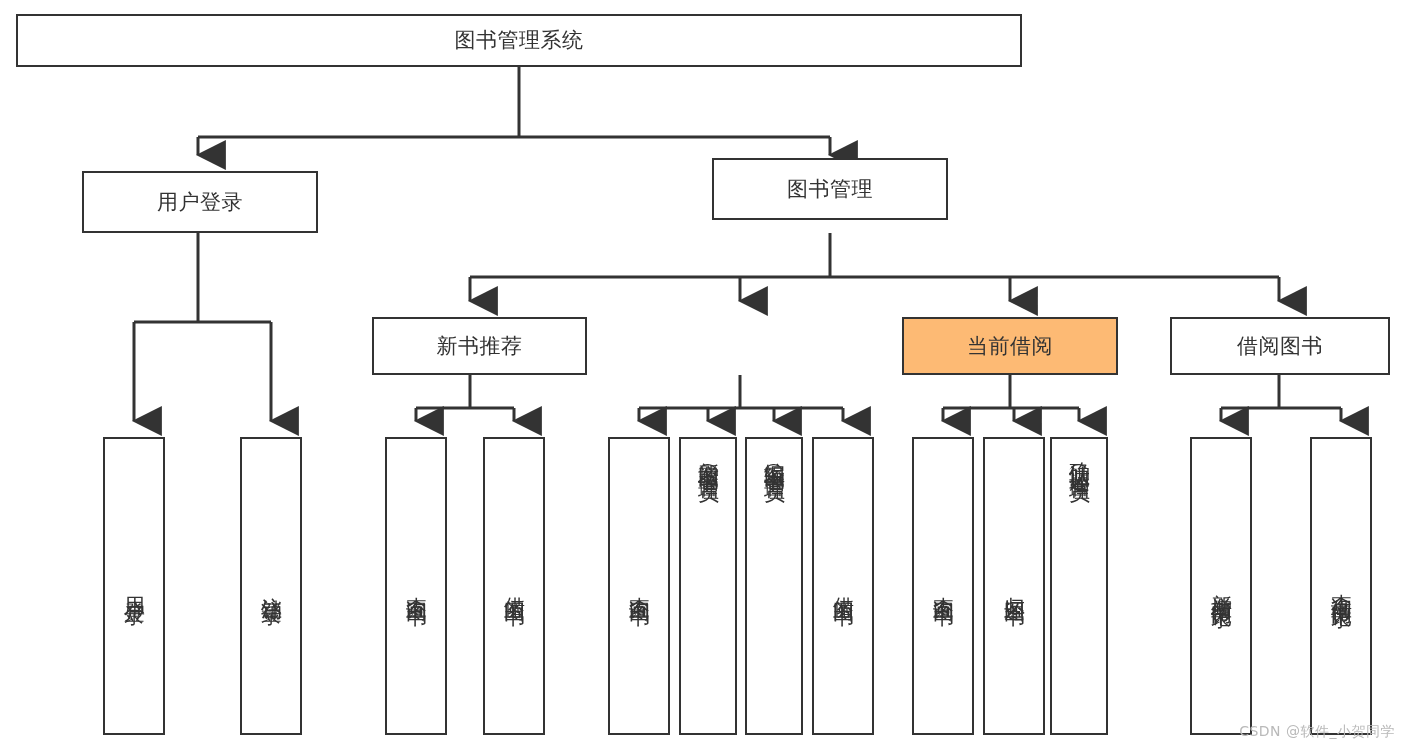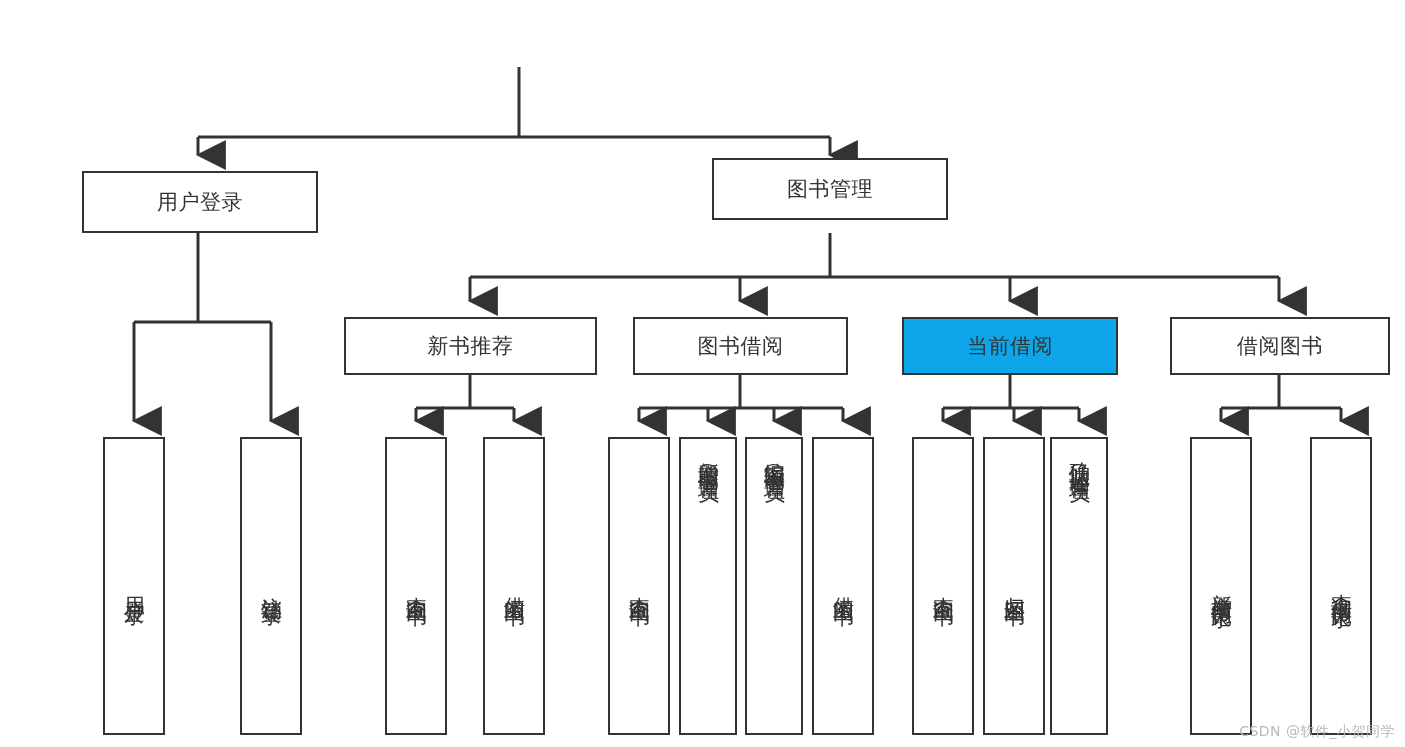--- a/index.html
+++ b/index.html
@@ -136,35 +136,35 @@
     </g>
 
     <g stroke="#333333" stroke-width="3" fill="none">
       <line x1="1279" y1="375" x2="1279" y2="408"></line>
       <line x1="1221" y1="408" x2="1341" y2="408"></line>
       <line x1="1221" y1="408" x2="1221" y2="421" marker-end="url(#arrowdown)"></line>
       <line x1="1341" y1="408" x2="1341" y2="421" marker-end="url(#arrowdown)"></line>
     </g>
   </svg>
 
+  <div class="node-box" style="left: 16px; top: 14px; width: 1006px; height: 53px; border-color: rgb(51, 51, 51); background: rgb(255, 255, 255);">
+    <span class="node-label" style="color: rgb(51, 51, 51);">图书管理系统</span>
+  </div>
 
   <div class="node-box" style="left: 82px; top: 171px; width: 236px; height: 62px; border-color: rgb(51, 51, 51); background: rgb(255, 255, 255);">
     <span class="node-label" style="color: rgb(51, 51, 51);">用户登录</span>
   </div>
   <div class="node-box" style="left: 712px; top: 158px; width: 236px; height: 62px; border-color: rgb(51, 51, 51); background: rgb(255, 255, 255);">
     <span class="node-label" style="color: rgb(51, 51, 51);">图书管理</span>
   </div>
 
-  <div class="node-box" style="left: 344px; top: 317px; width: 253px; height: 58px; border-color: rgb(51, 51, 51); background: rgb(255, 255, 255);">
+  <div class="node-box" style="left: 372px; top: 317px; width: 215px; height: 58px; border-color: rgb(51, 51, 51); background: rgb(255, 255, 255);">
     <span class="node-label" style="color: rgb(51, 51, 51);">新书推荐</span>
   </div>
-  <div class="node-box" style="left: 633px; top: 317px; width: 215px; height: 58px; border-color: rgb(51, 51, 51); background: rgb(255, 255, 255);">
-    <span class="node-label" style="color: rgb(51, 51, 51);">图书借阅</span>
-  </div>
-  <div class="node-box" style="left: 902px; top: 317px; width: 216px; height: 58px; border-color: rgb(51, 51, 51); background: #0ea5e9;">
+  <div class="node-box" style="left: 902px; top: 317px; width: 216px; height: 58px; border-color: rgb(51, 51, 51); background: #fdba74;">
     <span class="node-label" style="color: rgb(51, 51, 51);">当前借阅</span>
   </div>
   <div class="node-box" style="left: 1170px; top: 317px; width: 220px; height: 58px; border-color: rgb(51, 51, 51); background: rgb(255, 255, 255);">
     <span class="node-label" style="color: rgb(51, 51, 51);">借阅图书</span>
   </div>
 
   <div class="node-box vertical centered" style="left: 103px; top: 437px; width: 62px; height: 298px; border-color: rgb(51, 51, 51); background: rgb(255, 255, 255);">
     <span class="node-label" style="color: rgb(51, 51, 51);">用户登录</span>
   </div>
   <div class="node-box vertical centered" style="left: 240px; top: 437px; width: 62px; height: 298px; border-color: rgb(51, 51, 51); background: rgb(255, 255, 255);">

